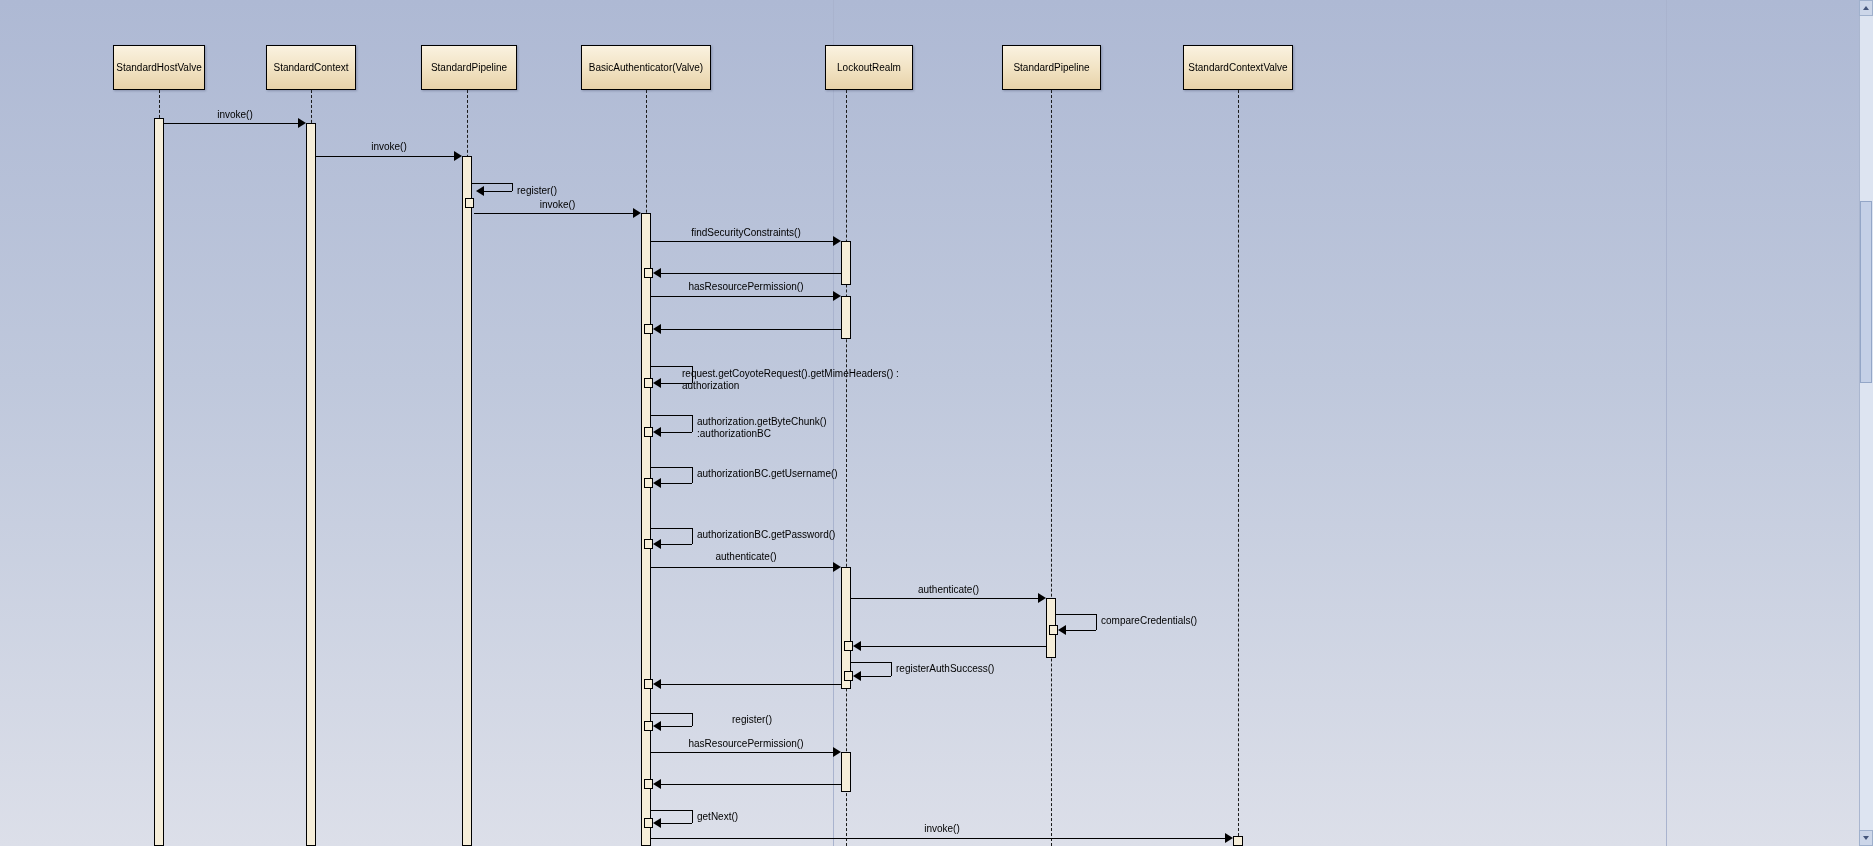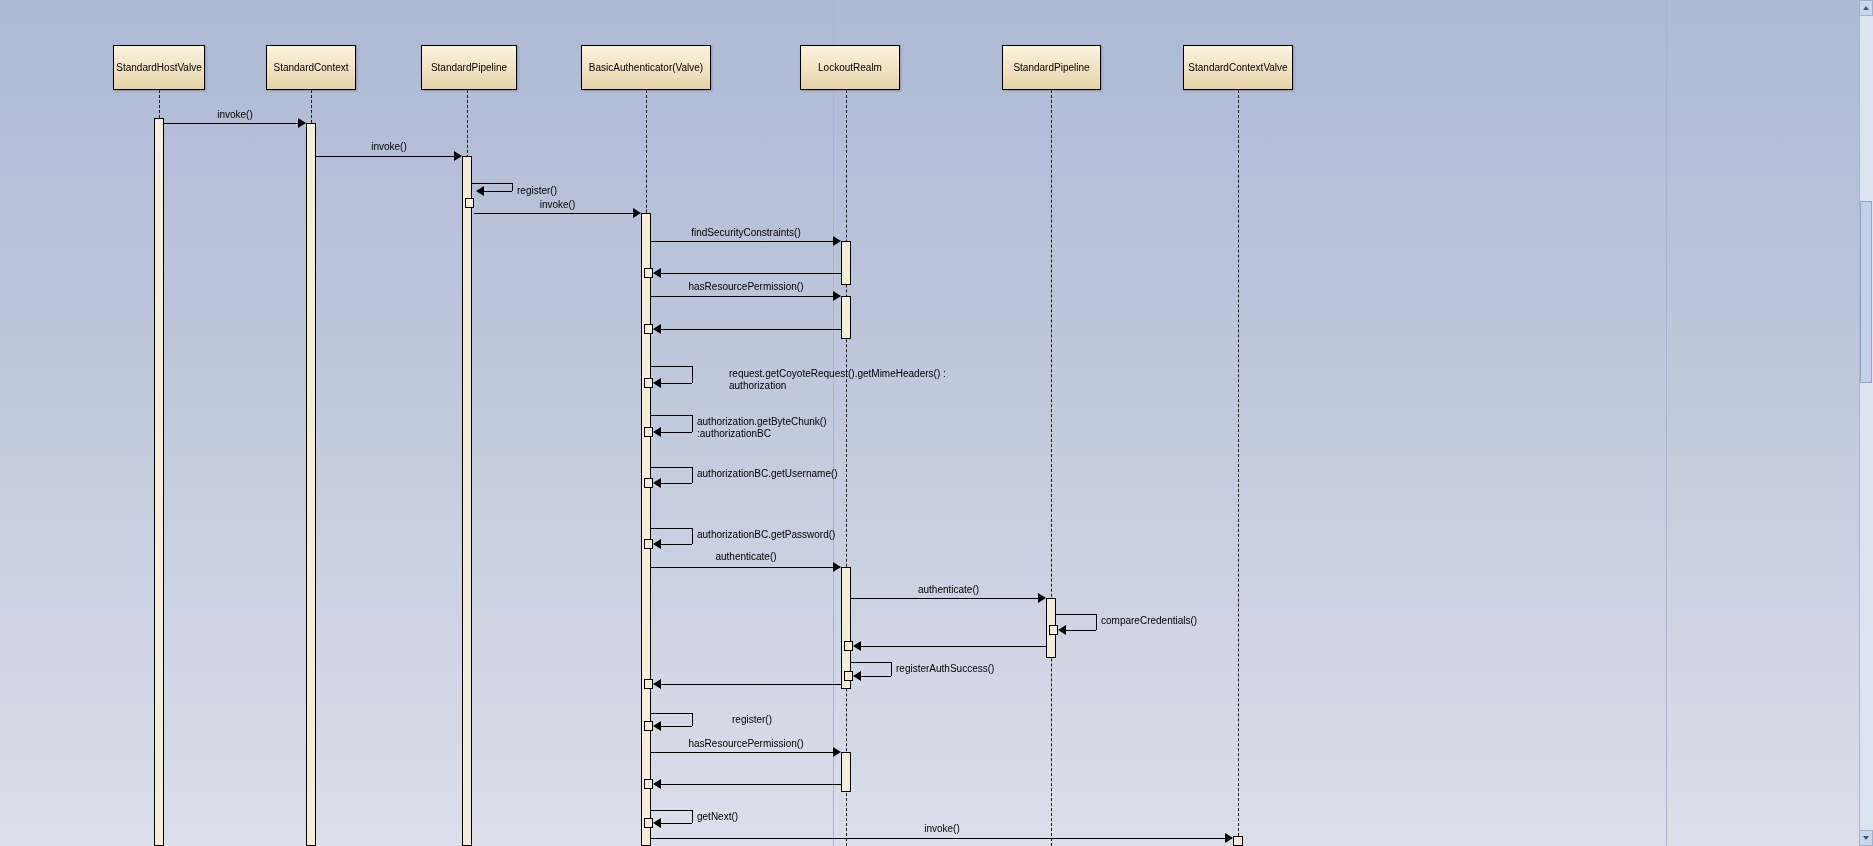--- a/index.html
+++ b/index.html
@@ -61,21 +61,21 @@
     </div>
   <div class="pbox" style="left:266px;width:90px">
       <span>StandardContext</span>
     </div>
   <div class="pbox" style="left:421px;width:96px">
       <span>StandardPipeline</span>
     </div>
   <div class="pbox" style="left:581px;width:130px">
       <span>BasicAuthenticator(Valve)</span>
     </div>
-  <div class="pbox" style="left:800px;width:100px">
+  <div class="pbox" style="left:825px;width:88px">
       <span>LockoutRealm</span>
     </div>
   <div class="pbox" style="left:1002px;width:99px">
       <span>StandardPipeline</span>
     </div>
   <div class="pbox" style="left:1183px;width:110px">
       <span>StandardContextValve</span>
     </div>
 
   
@@ -161,21 +161,21 @@
     <div class="hl" style="left:661px;top:329px;width:180px"></div>
     <div class="ar l" style="left:653px;top:324px"></div>
   </div>
 
   
   <div class="grp">
     <div class="hl" style="left:651px;top:366px;width:41px"></div>
     <div class="vl" style="left:692px;top:366px;height:17px"></div>
     <div class="hl" style="left:661px;top:383px;width:31px"></div>
     <div class="ar l" style="left:653px;top:378px"></div>
-    <div class="lb" style="left:729px;top:368px">request.getCoyoteRequest().getMimeHeaders() :
+    <div class="lb" style="left:682px;top:368px">request.getCoyoteRequest().getMimeHeaders() :
 authorization</div>
   </div>
 
   
   <div class="grp">
     <div class="hl" style="left:651px;top:415px;width:41px"></div>
     <div class="vl" style="left:692px;top:415px;height:17px"></div>
     <div class="hl" style="left:661px;top:432px;width:31px"></div>
     <div class="ar l" style="left:653px;top:427px"></div>
     <div class="lb" style="left:697px;top:416px">authorization.getByteChunk()

